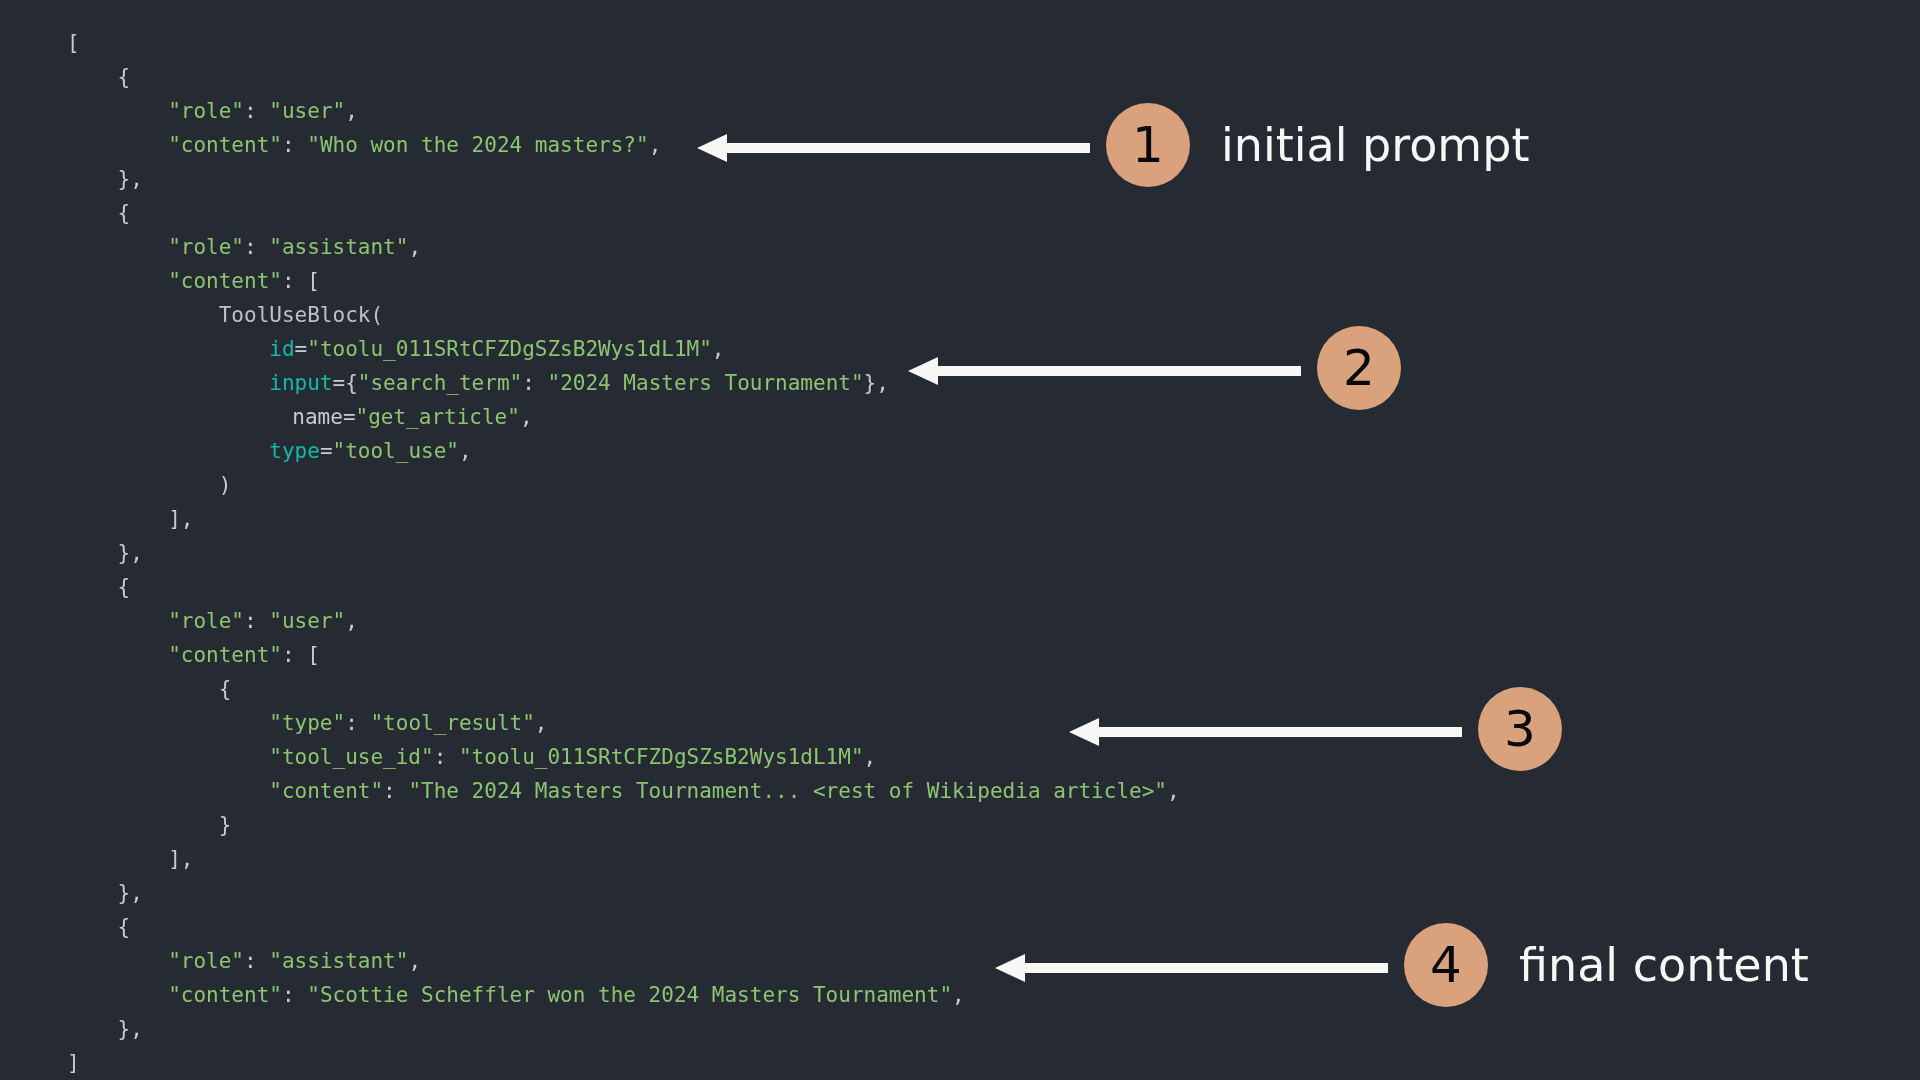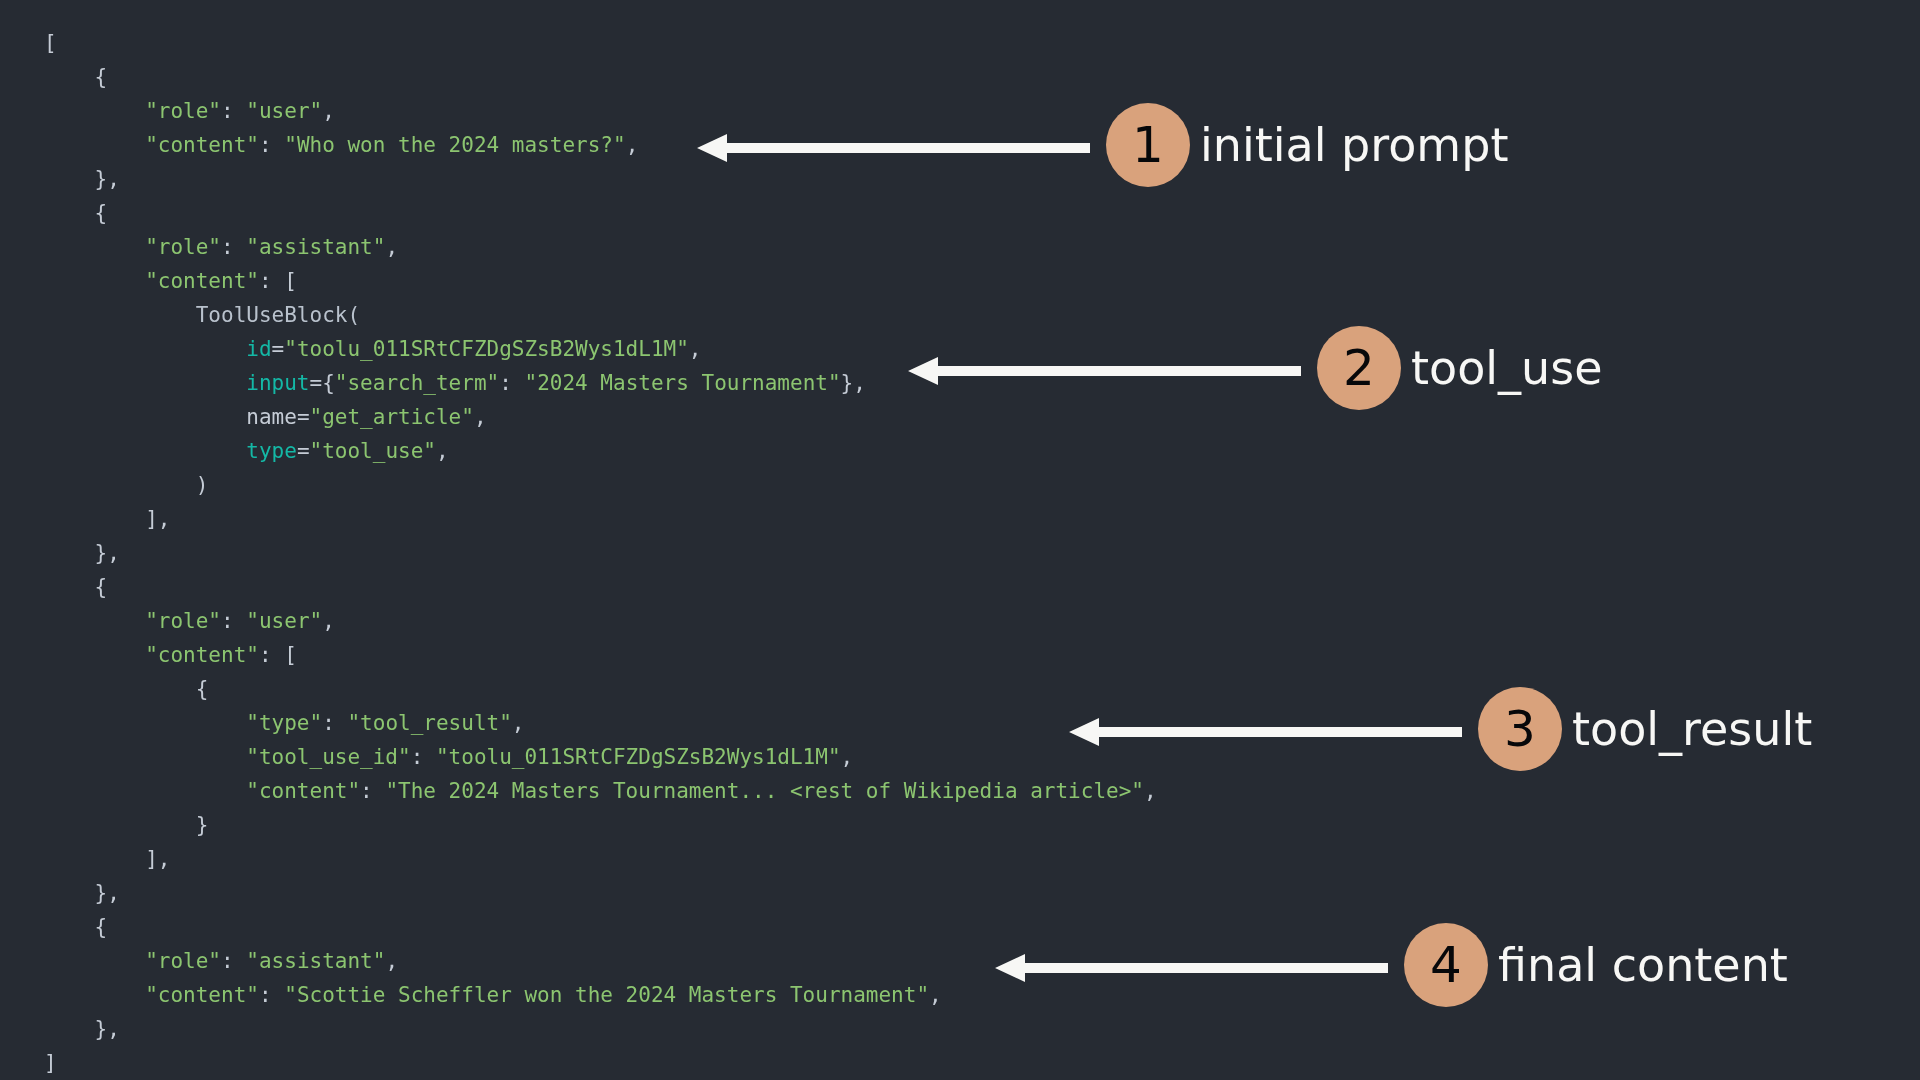--- a/index.html
+++ b/index.html
@@ -31,21 +31,21 @@
     line-height: 34px;
     white-space: pre;
     letter-spacing: 0px;
   }
   .code .ln { display: block; height: 34px; }
 
   .punc  { color: #c5ccd6; }
   .str   { color: #8cc570; }
   .cls   { color: #b9c2cd; text-align: right; }
   .kwarg { color: #14b8a6; }
-  .plain { color: #c5ccd6; }
+  .plain { color: #c5ccd6; margin-left: 23px; }
 
   
   .anno {
     position: absolute;
     display: flex;
     align-items: center;
   }
   .circle {
     width: 84px;
     height: 84px;
@@ -59,21 +59,21 @@
     align-items: center;
     justify-content: center;
     flex: 0 0 auto;
     line-height: 1;
   }
   .anno-label {
     color: #f7f7f5;
     font-family: "DejaVu Sans", sans-serif;
     font-size: 46px;
     font-weight: 400;
-    margin-left: 10px;
+    margin-left: 31px;
     white-space: nowrap;
     line-height: 1;
   }
 
   
   .arrow {
     position: absolute;
     height: 34px;
   }
   .arrow svg { display: block; overflow: visible; }
@@ -95,30 +95,28 @@
         <div class="circle">1</div>
         <div class="anno-label">initial prompt</div>
       </div>
       <div class="arrow" style="left: 908px; top: 354px; width: 393px;">
         <svg width="393" height="34" viewBox="0 0 393 34">
           <path d="M0 17 L30 3 L30 12 L393 12 L393 22 L30 22 L30 31 Z" fill="#f7f7f5"></path>
         </svg>
       </div>
       <div class="anno" style="left: 1317px; top: 326px;">
         <div class="circle">2</div>
-        <div class="anno-label">tool_use</div>
       </div>
       <div class="arrow" style="left: 1069px; top: 715px; width: 393px;">
         <svg width="393" height="34" viewBox="0 0 393 34">
           <path d="M0 17 L30 3 L30 12 L393 12 L393 22 L30 22 L30 31 Z" fill="#f7f7f5"></path>
         </svg>
       </div>
       <div class="anno" style="left: 1478px; top: 687px;">
         <div class="circle">3</div>
-        <div class="anno-label">tool_result</div>
       </div>
       <div class="arrow" style="left: 995px; top: 951px; width: 393px;">
         <svg width="393" height="34" viewBox="0 0 393 34">
           <path d="M0 17 L30 3 L30 12 L393 12 L393 22 L30 22 L30 31 Z" fill="#f7f7f5"></path>
         </svg>
       </div>
       <div class="anno" style="left: 1404px; top: 923px;">
         <div class="circle">4</div>
         <div class="anno-label">final content</div>
       </div>

